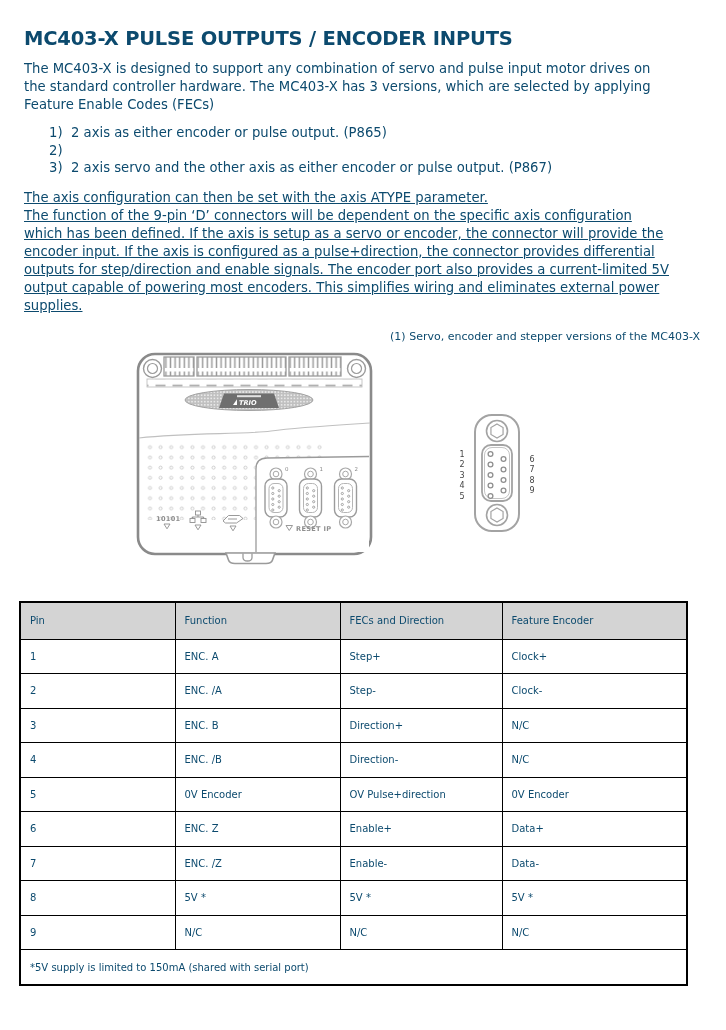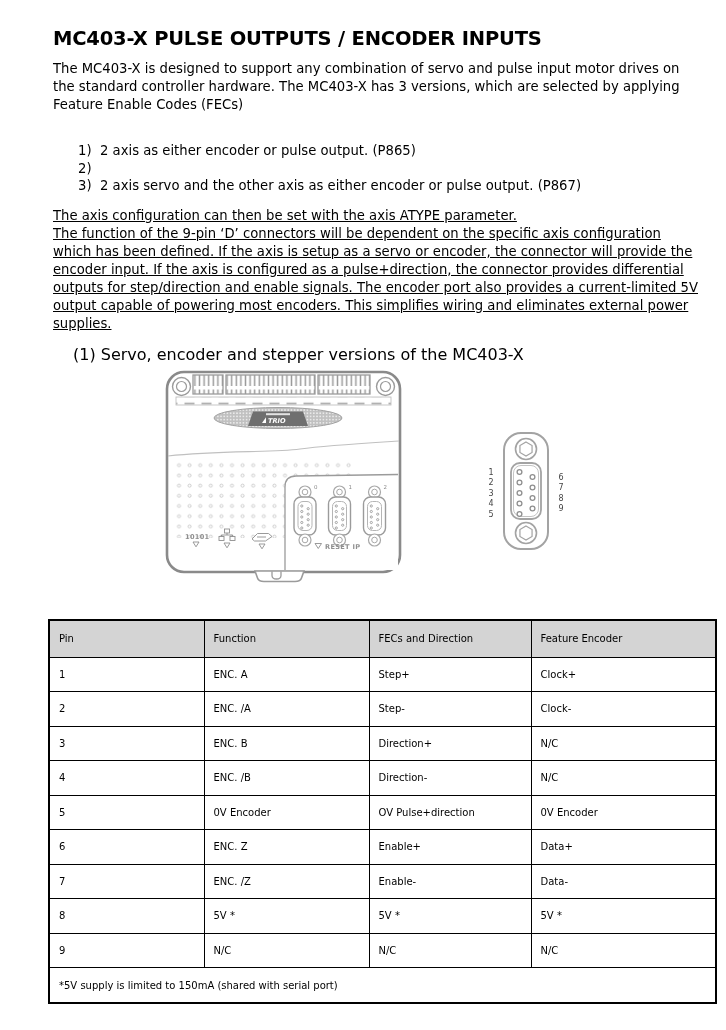--- a/index.html
+++ b/index.html
@@ -1,40 +1,40 @@
 <!DOCTYPE html>
 <html style="--header-bg: #d4d4d4;"><head>
 <meta charset="utf-8">
 <style>
   html,body{margin:0;padding:0;background:#fff;}
   .page{
     position:relative;
     width:726px;height:1030px;
     background:#fff;
     box-sizing:border-box;
-    padding:28px 26px 0 53px;
+    padding:28px 26px 0 24px;
     font-family:"DejaVu Sans","Liberation Sans",sans-serif;
-    color:#000000;
+    color:#0c4a6e;
     overflow:hidden;
   }
   .title{
     font-size:19.5px;font-weight:bold;line-height:22px;
     margin:0 0 10px 0;letter-spacing:-0.2px;
   }
   .body-text{
-    font-size:13.2px;line-height:18px;margin:0 0 28px 0;
+    font-size:13.2px;line-height:18px;margin:0 0 10px 0;
     width:648px;
   }
   .version-list{margin:6px 0 12px 25px;font-size:13.2px;line-height:17.5px;width:620px;}
   .list-row{display:flex;}
   .list-num{width:22px;flex:0 0 22px;}
   .para-atype{margin:0 0 0 0;text-decoration:underline;}
   .para-connector{margin:0 4px 13px 0;text-decoration:underline;}
   .fig-caption{
-    font-size:16px;line-height:18px;margin:0 0 6px 20px;
+    font-size:11px;line-height:18px;margin:0 0 6px 20px;text-align:right;
   }
   .figure{
     position:relative;height:236px;margin:0;
   }
   .device-svg{position:absolute;left:112px;top:0;}
   .connector-svg{position:absolute;left:425px;top:58px;}
   svg text{font-family:"DejaVu Sans","Liberation Sans",sans-serif;}
   table.pin-table{
     border-collapse:collapse;
     margin:13px 0 0 -5px;

